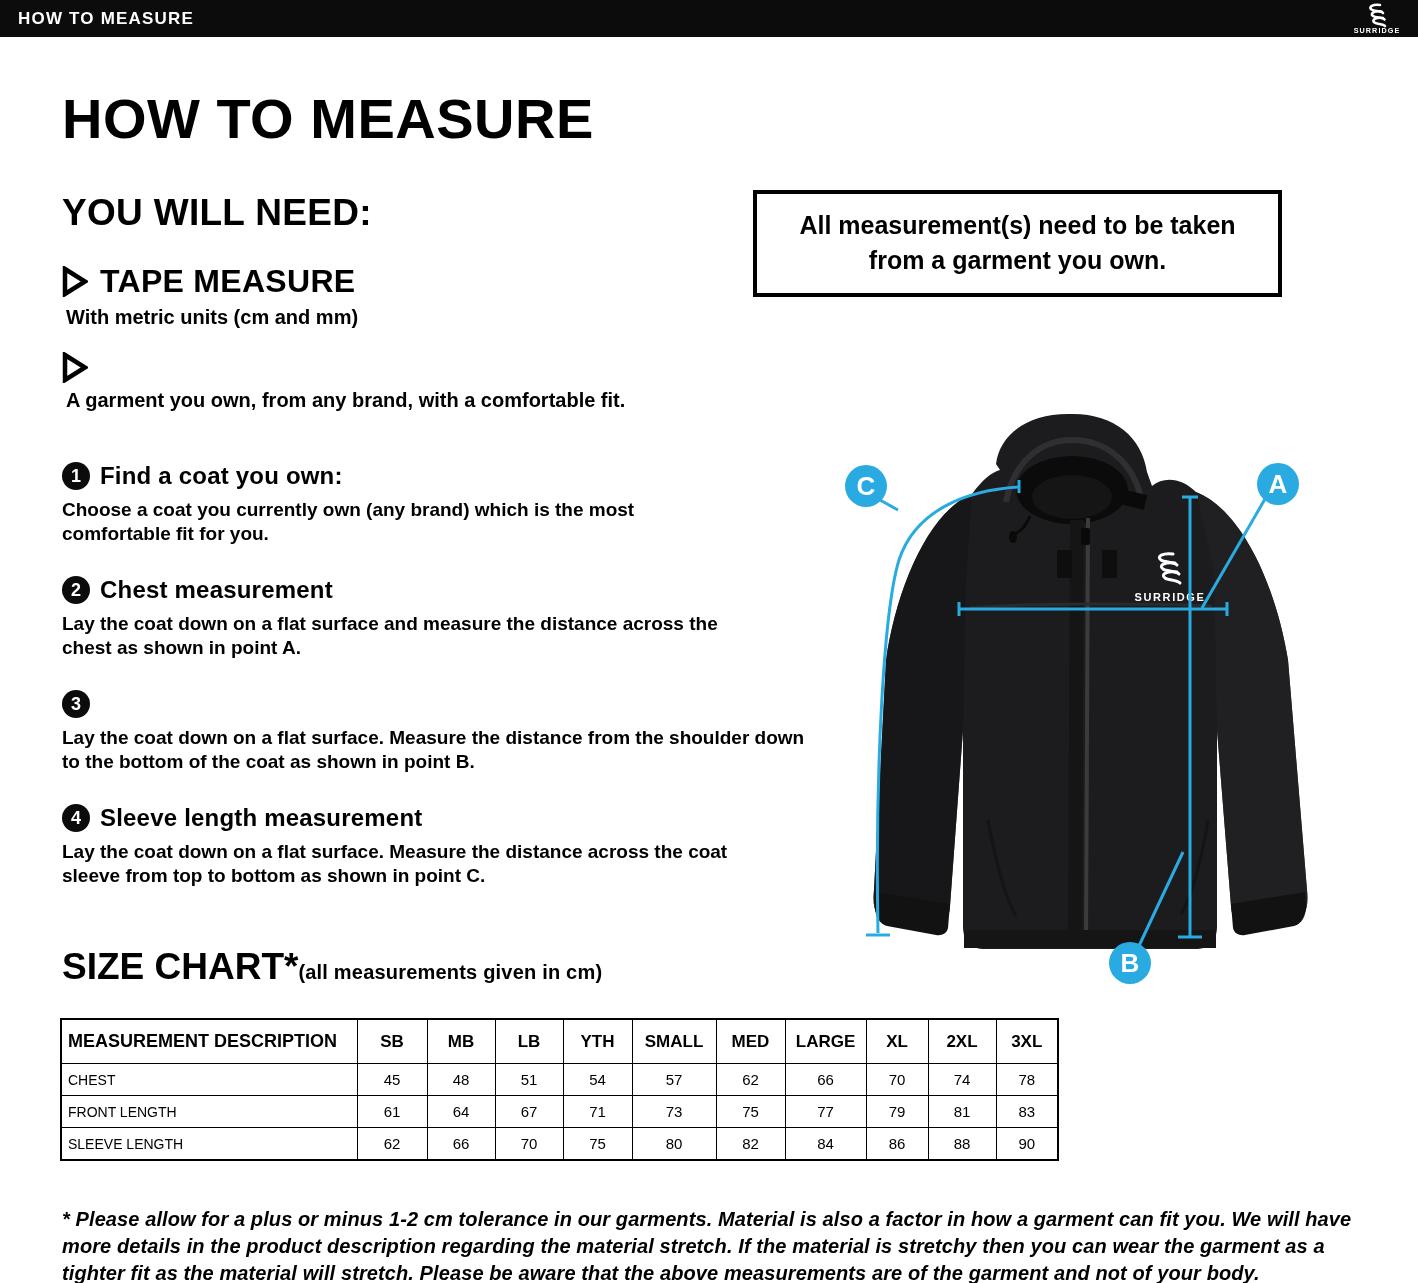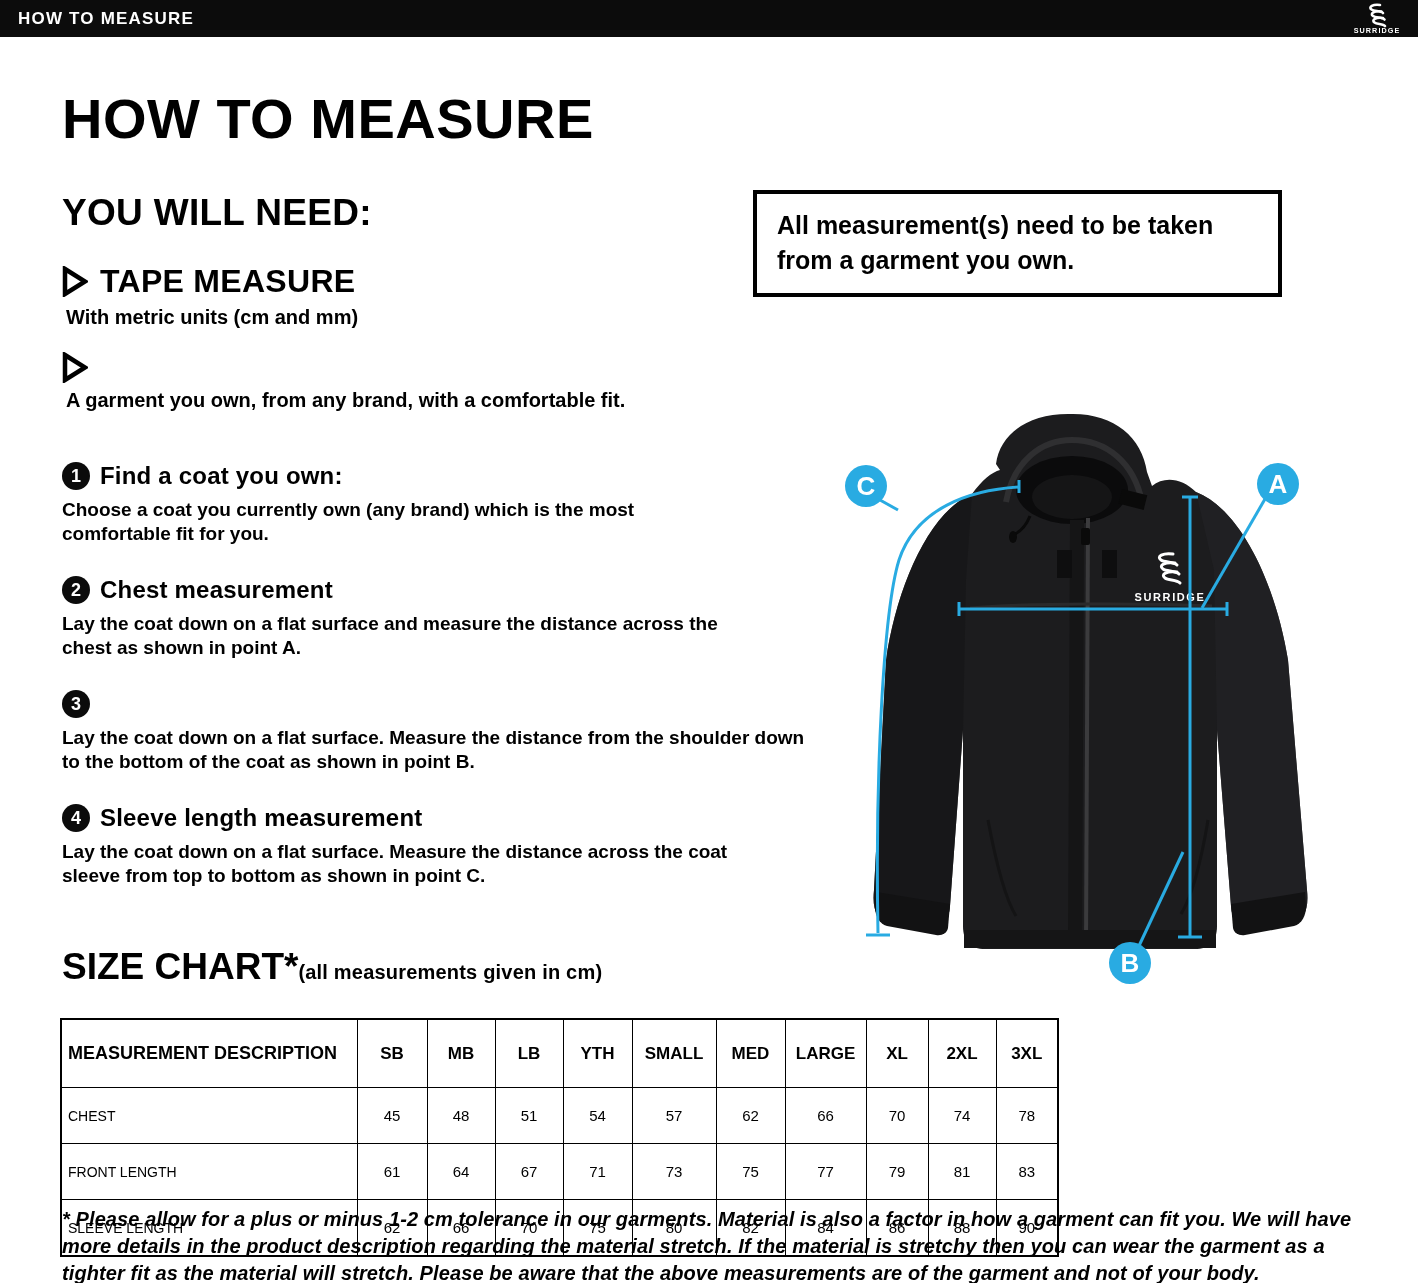--- a/index.html
+++ b/index.html
@@ -24,30 +24,30 @@
   .tri{width:26px;height:31px;display:block;}
   
   .step{position:absolute;left:62px;}
   .step-head{display:flex;align-items:center;gap:10px;}
   .step-num{width:28px;height:28px;border-radius:50%;background:#0b0b0b;color:#fff;
     font-size:18px;font-weight:bold;display:flex;align-items:center;justify-content:center;flex:0 0 28px;}
   .step-title{font-size:24px;font-weight:bold;letter-spacing:.2px;}
   .step-desc{font-size:19px;font-weight:bold;line-height:1.24;margin-top:8px;}
   
   .note-box{position:absolute;left:753px;top:190px;width:529px;height:107px;
-    border:4px solid #000;box-sizing:border-box;}
+    border:4px solid #000;box-sizing:border-box;text-align:center;}
   .note-text{padding:14px 20px;font-size:25px;font-weight:bold;line-height:1.38;}
   
   .jacket-diagram{position:absolute;left:820px;top:400px;width:560px;height:620px;}
   
   .size-chart-heading{position:absolute;left:62px;top:946px;font-size:37px;font-weight:bold;}
   .size-chart-sub{font-size:20px;font-weight:bold;letter-spacing:.2px;margin-left:0;}
   table.size-chart{position:absolute;left:60px;top:1018px;border-collapse:collapse;
     table-layout:fixed;border:2px solid #000;}
-  table.size-chart th,table.size-chart td{border:1px solid #000;padding:16px 4px;overflow:hidden;white-space:nowrap;}
+  table.size-chart th,table.size-chart td{border:1px solid #000;padding:4px 4px;overflow:hidden;white-space:nowrap;}
   table.size-chart th{height:35px;font-size:17px;font-weight:bold;text-align:center;}
   table.size-chart th.desc{text-align:left;padding-left:6px;font-size:18px;}
   table.size-chart tr.unit-row td{height:21px;font-size:13px;font-weight:bold;}
   table.size-chart td{height:23px;font-size:15px;font-weight:normal;text-align:center;}
   table.size-chart td.desc{text-align:left;padding-left:6px;font-size:14px;}
   
   .footnote{position:absolute;left:62px;top:1206px;width:1312px;
     font-size:20px;font-weight:bold;font-style:italic;line-height:1.36;letter-spacing:.1px;}
 </style>
 </head>

